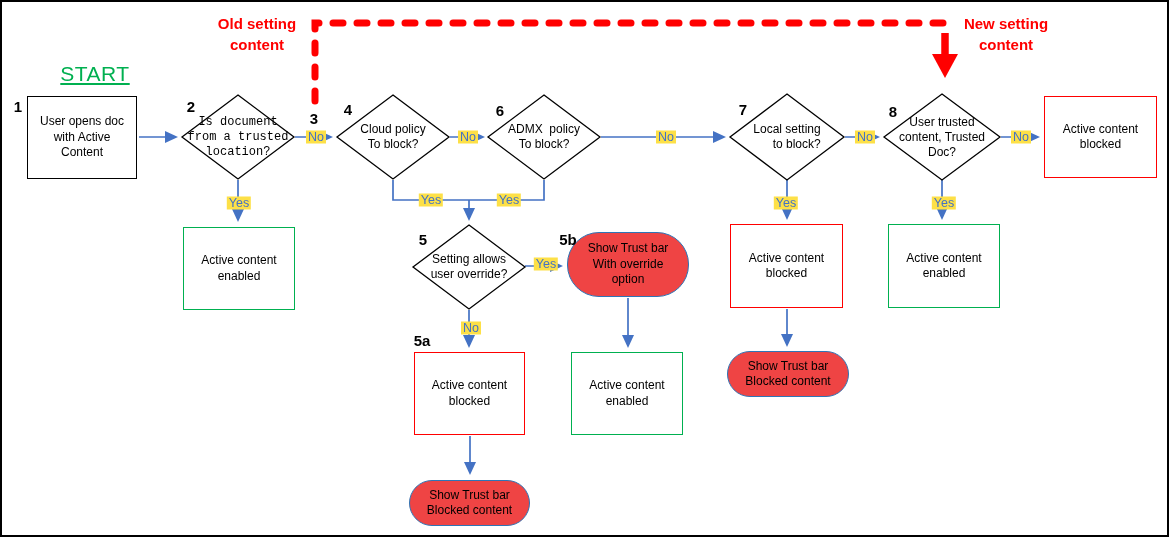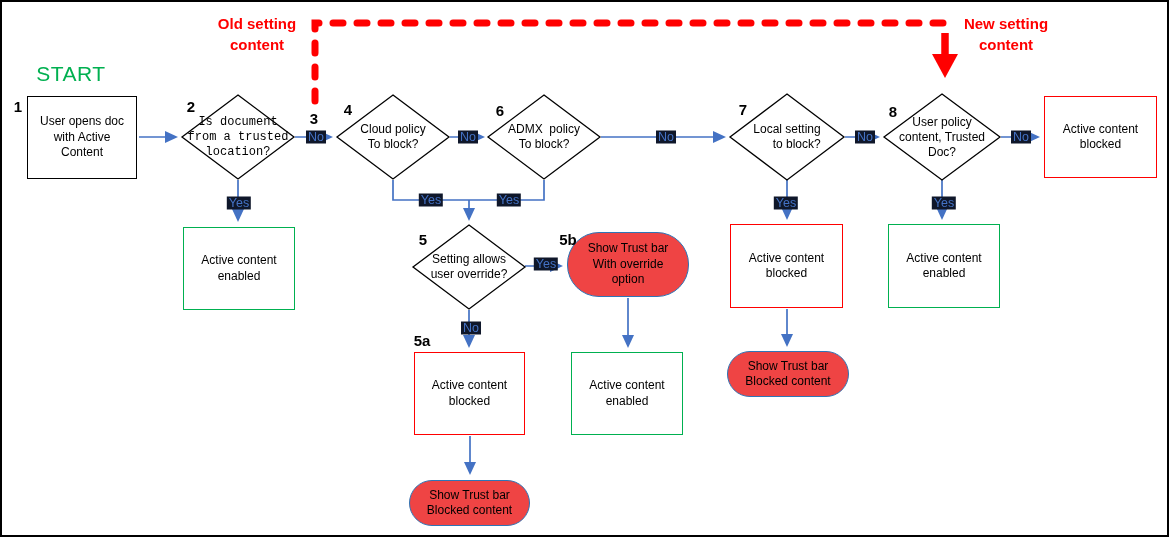--- a/index.html
+++ b/index.html
@@ -16,21 +16,21 @@
   }
   .border-black { border:1.6px solid #000000; }
   .border-red   { border:1.6px solid #FF0000; }
   .border-green { border:1.6px solid #00B050; }
   .stadium { border:1.6px solid #2E75B6; background:#ef4444; }
   .dtext {
     position:absolute; display:flex; align-items:center; justify-content:center;
     text-align:center; white-space:pre-wrap; font-size:12px; line-height:15px; color:#000;
   }
   .elabel {
-    position:absolute; transform:translate(-50%,-50%); background:#0f172a;
+    position:absolute; transform:translate(-50%,-50%); background:#fde047;
     padding:0 2px; color:#4472C4; font-size:12.5px; line-height:13px;
   }
   .step {
     position:absolute; transform:translate(-50%,-50%); font-weight:bold;
     font-size:15px; color:#000;
   }
   .ann-red {
     position:absolute; color:#FF0000; font-weight:bold; font-size:15px;
     line-height:21px; text-align:center; white-space:pre-wrap;
   }
@@ -72,21 +72,21 @@
     <path d="M940 178 V216" fill="none" stroke="#4472C4" stroke-width="1.7" marker-end="url(#arrowBlue)"></path>
 
     <polygon points="236,93 292,135 236,177 180,135" fill="#fff" stroke="#000" stroke-width="1.3"></polygon>
     <polygon points="391,93 447,135 391,177 335,135" fill="#fff" stroke="#000" stroke-width="1.3"></polygon>
     <polygon points="542,93 598,135 542,177 486,135" fill="#fff" stroke="#000" stroke-width="1.3"></polygon>
     <polygon points="785,92 842,135 785,178 728,135" fill="#fff" stroke="#000" stroke-width="1.3"></polygon>
     <polygon points="940,92 998,135 940,178 882,135" fill="#fff" stroke="#000" stroke-width="1.3"></polygon>
     <polygon points="467,223 523,265 467,307 411,265" fill="#fff" stroke="#000" stroke-width="1.3"></polygon>
   </svg>
 
-  <div class="start-label" style="left:28px; top:60px; width:82px; text-align:center;">START</div>
+  <div class="start-label" style="left:52px; top:60px; width:82px; text-align:center;text-decoration:underline;">START</div>
   <div class="ann-red" style="left:205px; top:11px; width:100px;">Old setting
 content</div>
   <div class="ann-red" style="left:954px; top:11px; width:100px;">New setting
 content</div>
 
   <div class="node border-black" style="left:25px; top:94px; width:110px; height:83px;">User opens doc
 with Active
 Content</div>
   <div class="node border-red" style="left:1042px; top:94px; width:113px; height:82px;">Active content
 blocked</div>
@@ -110,21 +110,21 @@
 
   <div class="dtext" style="left:181px; top:105px; width:110px; height:60px;font-family:Liberation Mono, monospace;">Is document
 from a trusted
 location?</div>
   <div class="dtext" style="left:336px; top:105px; width:110px; height:60px;">Cloud policy
 To block?</div>
   <div class="dtext" style="left:487px; top:105px; width:110px; height:60px;">ADMX  policy
 To block?</div>
   <div class="dtext" style="left:730px; top:105px; width:110px; height:60px;text-align:right;">Local setting
 to block?</div>
-  <div class="dtext" style="left:884px; top:103px; width:112px; height:64px;">User policy
+  <div class="dtext" style="left:884px; top:103px; width:112px; height:64px;">User trusted
 content, Trusted
 Doc?</div>
   <div class="dtext" style="left:412px; top:235px; width:110px; height:60px;">Setting allows
 user override?</div>
 
   <div class="step" style="left:16px;  top:104px;">1</div>
   <div class="step" style="left:189px; top:104px;">2</div>
   <div class="step" style="left:312px; top:116px;">3</div>
   <div class="step" style="left:346px; top:107px;">4</div>
   <div class="step" style="left:498px; top:108px;">6</div>

